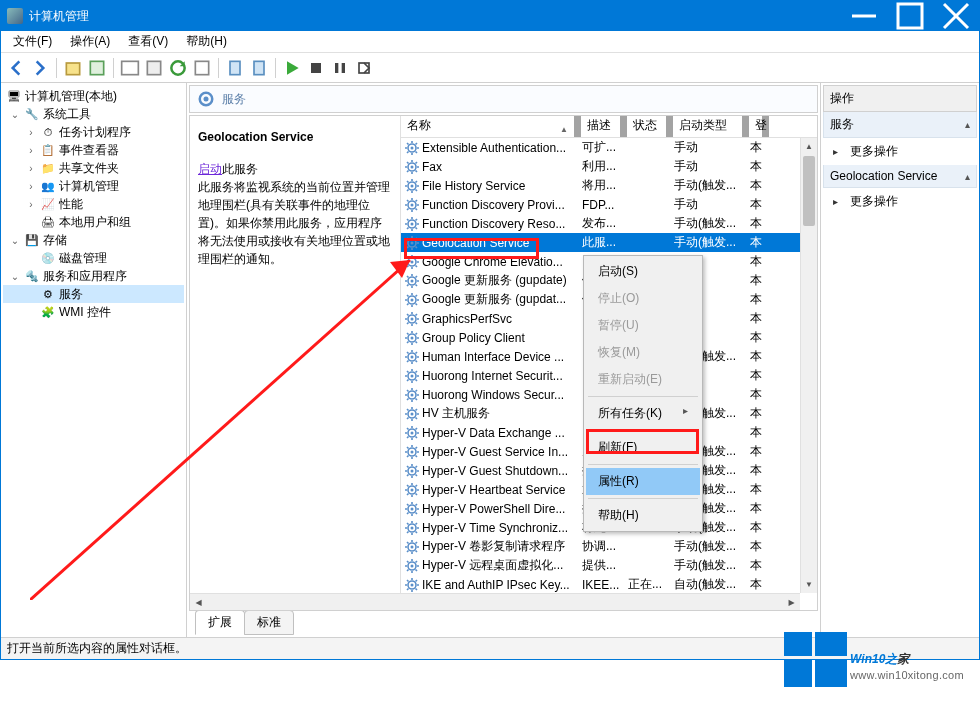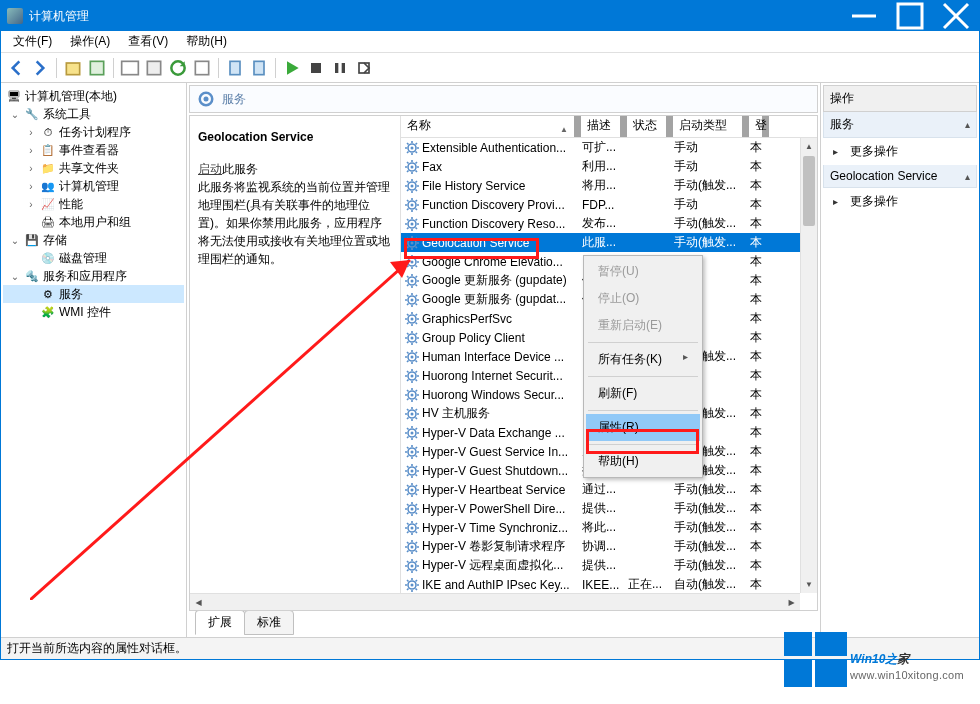--- a/index.html
+++ b/index.html
@@ -21,21 +21,21 @@
 .texp{width:12px;text-align:center;font-size:10px;color:#666;}
 .ticon{width:16px;height:16px;margin:0 3px;display:inline-flex;align-items:center;justify-content:center;font-size:11px;}
 .trow.sel{background:#cce8ff;}
 .center{flex:1;display:flex;flex-direction:column;border-right:1px solid #d0d0d0;min-width:0;}
 .svchdr{height:28px;display:flex;align-items:center;border:1px solid #d0d0d0;margin:2px;background:#fafcff;}
 .svchdr .sico{width:20px;height:20px;margin:0 6px;color:#5b8fc9;}
 .svchdr .stxt{color:#5a7ea8;font-weight:500;}
 .svcbody{flex:1;display:flex;border:1px solid #d0d0d0;margin:0 2px;min-height:0;position:relative;}
 .detail{width:210px;padding:12px 8px;line-height:1.5;}
 .detail .dtitle{font-weight:bold;margin-bottom:14px;}
-.detail .dlink{color:#404040;text-decoration:underline;cursor:pointer;}
+.detail .dlink{color:#6d28d9;text-decoration:underline;cursor:pointer;}
 .detail .ddesc{margin-top:16px;}
 .list{flex:1;display:flex;flex-direction:column;border-left:1px solid #e0e0e0;min-width:0;}
 .lhdr{height:22px;display:flex;border-bottom:1px solid #e0e0e0;background:#fff;}
 .lhdr div{padding:3px 6px;border-right:7px solid #a3a3a3;display:flex;align-items:flex-end;justify-content:space-between;}
 .lhdr .sort{font-size:8px;color:#666;}
 .lrows{flex:1;overflow:hidden;position:relative;}
 .lrow{height:19px;display:flex;align-items:center;}
 .lrow .cico{width:16px;height:16px;margin:0 2px 0 3px;color:#5b8fc9;flex-shrink:0;}
 .lrow.sel{background:#0078d7;color:#fff;}
 .lcell{overflow:hidden;white-space:nowrap;text-overflow:ellipsis;padding-right:4px;}
@@ -813,22 +813,24 @@
       <div class="ritem">更多操作</div>
     </div>
   </div>
 
   <div class="statusbar">
       <span>打开当前所选内容的属性对话框。</span>
     </div>
 </div>
 
 <div class="ctxmenu">
+  <div class="ctxitem">启动(S)</div>
+  <div class="ctxitem dis">停止(O)</div>
   <div class="ctxitem dis">暂停(U)</div>
-  <div class="ctxitem dis">停止(O)</div>
+  <div class="ctxitem dis">恢复(M)</div>
   <div class="ctxitem dis">重新启动(E)</div>
   <div class="ctxsep"></div>
   <div class="ctxitem"><span>所有任务(K)</span><span class="carr">▸</span></div>
   <div class="ctxsep"></div>
   <div class="ctxitem">刷新(F)</div>
   <div class="ctxsep"></div>
   <div class="ctxitem sel">属性(R)</div>
   <div class="ctxsep"></div>
   <div class="ctxitem">帮助(H)</div>
 </div>

